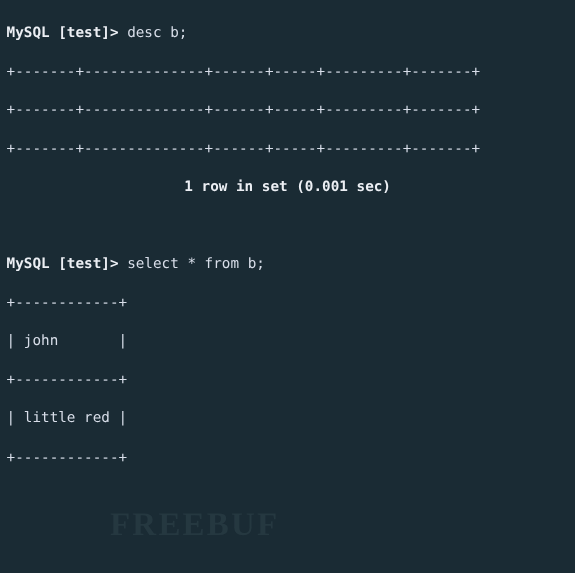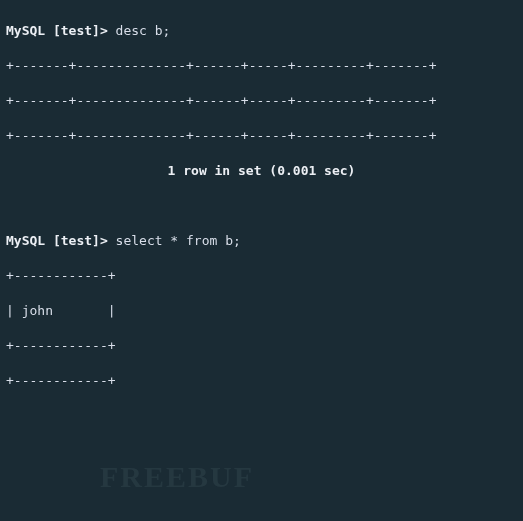--- a/index.html
+++ b/index.html
@@ -40,20 +40,21 @@
 <span class="row"><span class="bold">MySQL [test]&gt; </span><span class="cmd">desc b;</span></span>
 <span class="row">+-------+--------------+------+-----+---------+-------+</span>
 <span class="row">+-------+--------------+------+-----+---------+-------+</span>
 <span class="row">+-------+--------------+------+-----+---------+-------+</span>
 <span class="row bold">1 row in set (0.001 sec)</span>
 <span class="row"> </span>
 <span class="row"><span class="bold">MySQL [test]&gt; </span><span class="cmd">select * from b;</span></span>
 <span class="row">+------------+</span>
 <span class="row">| john       |</span>
 <span class="row">+------------+</span>
+<span class="row">| little red |</span>
 <span class="row">+------------+</span>
 
 
 
 
 
 
 
 
 

